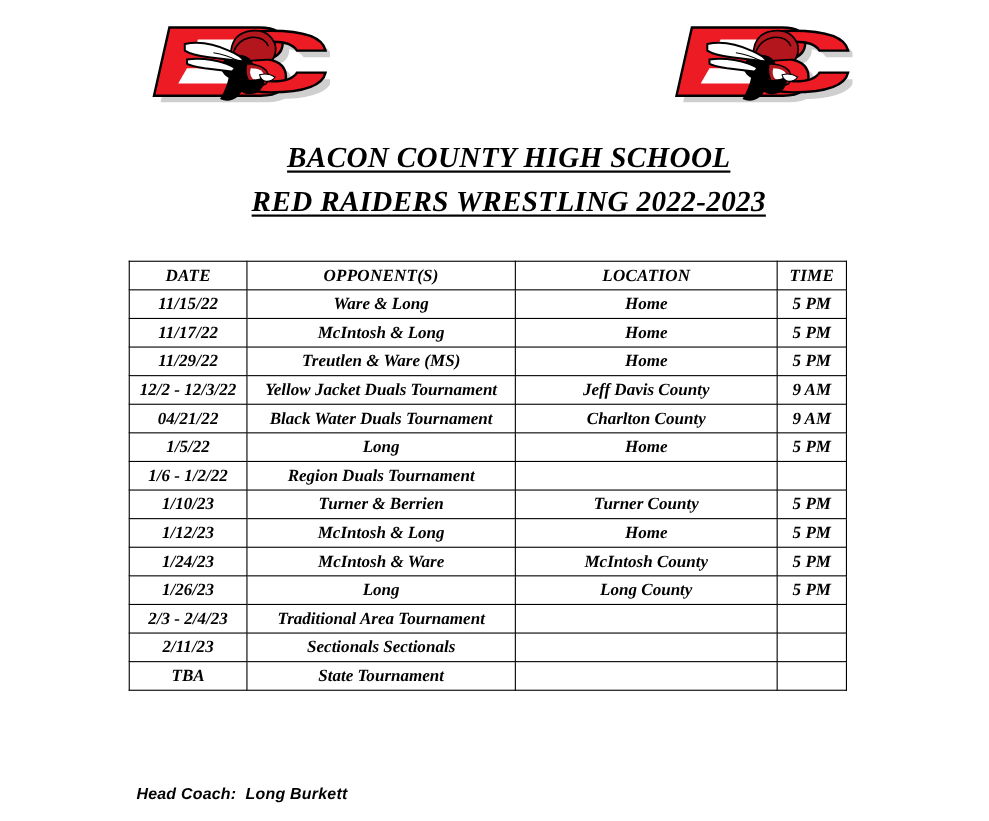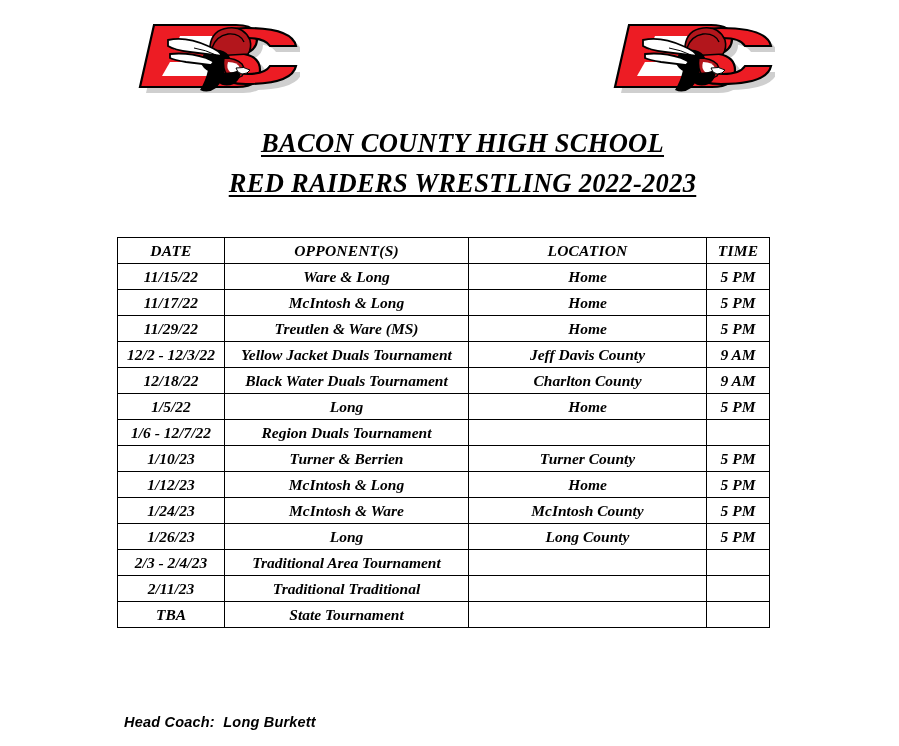--- a/index.html
+++ b/index.html
@@ -226,33 +226,33 @@
           <td>Home</td>
           <td>5 PM</td>
         </tr>
         <tr>
           <td>12/2 - 12/3/22</td>
           <td class="two-line">Yellow Jacket Duals Tournament</td>
           <td>Jeff Davis County</td>
           <td>9 AM</td>
         </tr>
         <tr>
-          <td>12/18/22</td>
+          <td>04/21/22</td>
           <td>Black Water Duals Tournament</td>
           <td>Charlton County</td>
           <td>9 AM</td>
         </tr>
         <tr>
           <td>1/5/22</td>
           <td>Long</td>
           <td>Home</td>
           <td>5 PM</td>
         </tr>
         <tr>
-          <td>1/6 - 12/7/22</td>
+          <td>1/6 - 1/2/22</td>
           <td>Region Duals Tournament</td>
           <td></td>
           <td></td>
         </tr>
         <tr>
           <td>1/10/23</td>
           <td>Turner &amp; Berrien</td>
           <td>Turner County</td>
           <td>5 PM</td>
         </tr>
@@ -275,21 +275,21 @@
           <td>5 PM</td>
         </tr>
         <tr>
           <td>2/3 - 2/4/23</td>
           <td>Traditional Area Tournament</td>
           <td></td>
           <td></td>
         </tr>
         <tr>
           <td>2/11/23</td>
-          <td>Traditional Traditional</td>
+          <td>Sectionals Sectionals</td>
           <td></td>
           <td></td>
         </tr>
         <tr>
           <td>TBA</td>
           <td>State Tournament</td>
           <td></td>
           <td></td>
         </tr>
       </tbody>

